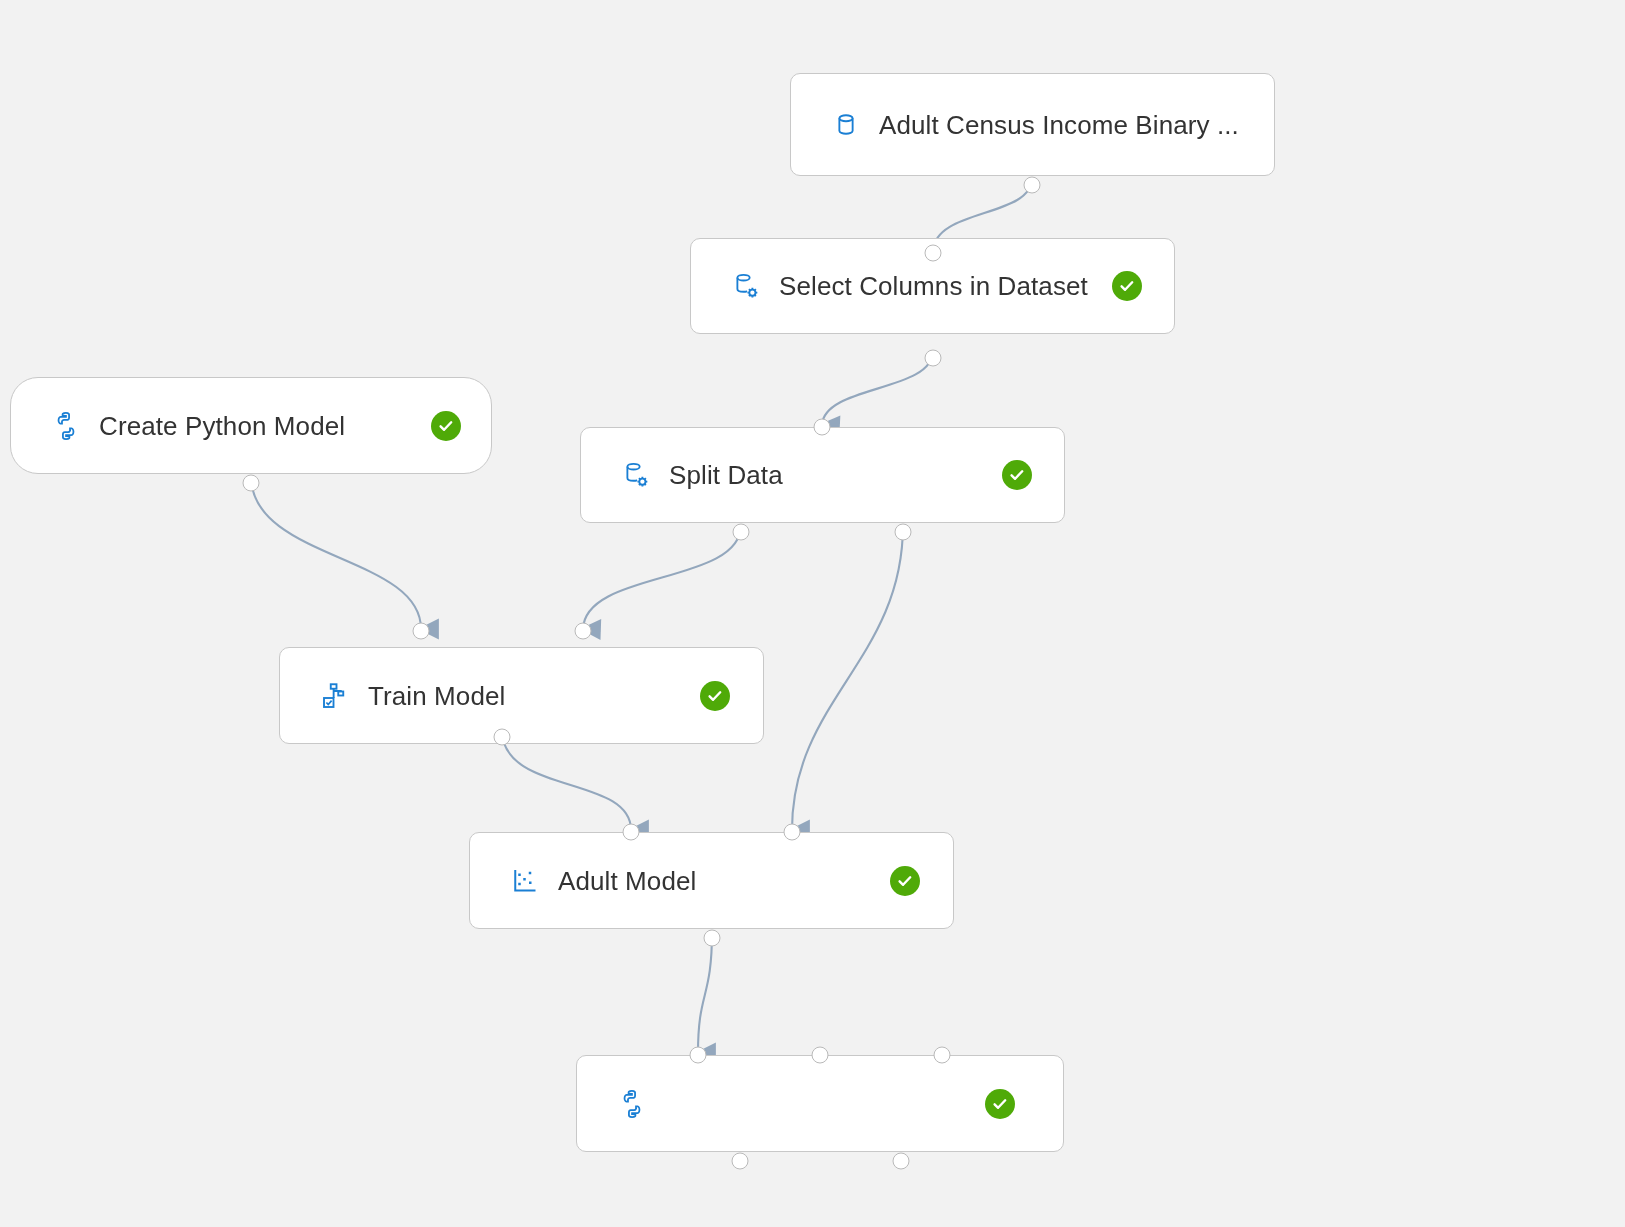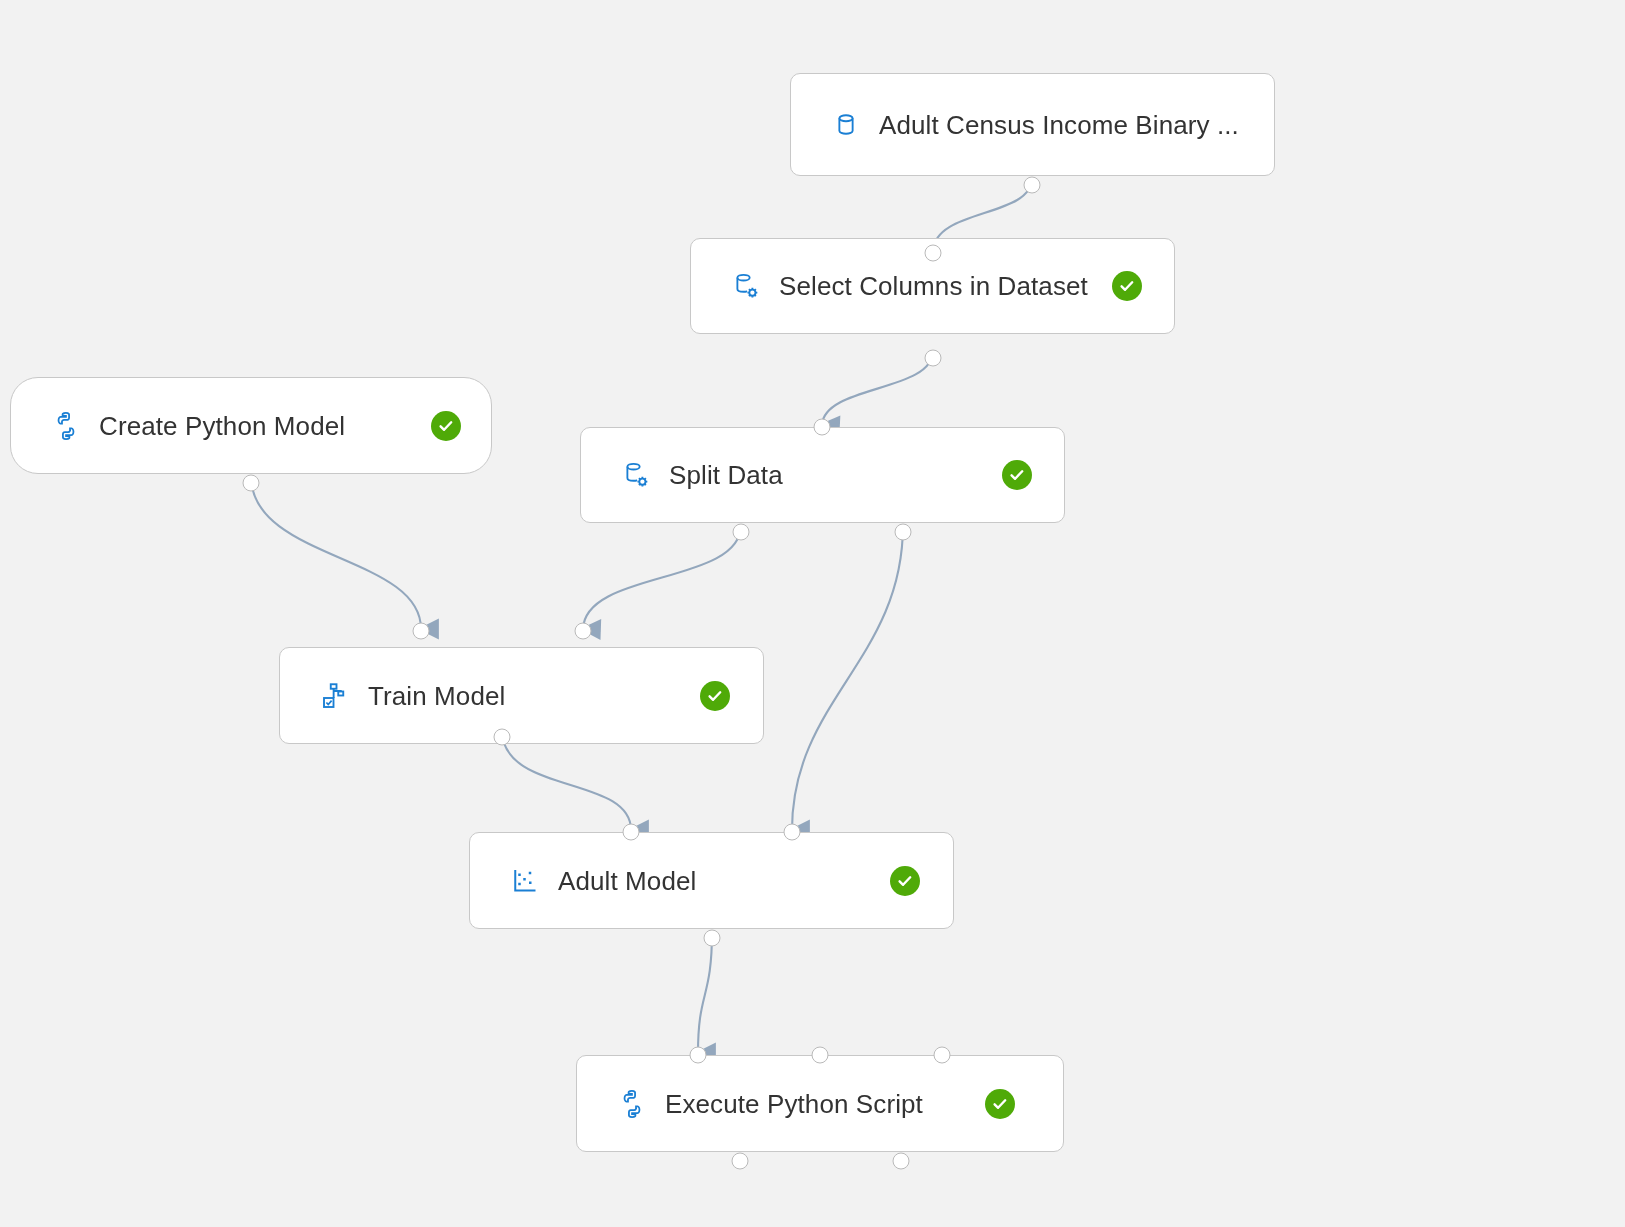--- a/index.html
+++ b/index.html
@@ -209,21 +209,20 @@
       </div>
       <div class="node" style="left: 576px; top: 1055px; width: 488px; height: 97px;">
         <span class="node-icon">
           <svg width="32" height="32" viewBox="0 0 24 24" fill="none" stroke="#1a7fd4" stroke-width="1.35">
             <path d="M11.9 2.2 c-2.6 0-2.45 1.13-2.45 1.13 l0 1.17 h2.5 v0.7 H8.1 S6.4 4.98 6.4 7.62 c0 2.64 1.48 2.55 1.48 2.55 h1.1 V8.9 s-0.06-1.48 1.44-1.48 h2.48 s1.4 0.02 1.4-1.36 V3.6 s0.21-1.4-2.4-1.4 z"></path>
             <circle cx="10.6" cy="4.2" r="0.62" fill="#1a7fd4" stroke="none"></circle>
             <path d="M12.1 21.8 c2.6 0 2.45-1.13 2.45-1.13 l0-1.17 h-2.5 v-0.7 h3.85 s1.7 0.22 1.7-2.42 c0-2.64-1.48-2.55-1.48-2.55 h-1.1 v1.27 s0.06 1.48-1.44 1.48 h-2.48 s-1.4-0.02-1.4 1.36 v2.46 s-0.21 1.4 2.4 1.4 z"></path>
             <circle cx="13.4" cy="19.8" r="0.62" fill="#1a7fd4" stroke="none"></circle>
           </svg>
         </span>
-        <span class="node-title">Execute Python Script</span>
         <span class="status-badge" style="background: rgb(79, 170, 8); right: 48px;">
           <span>
             <svg width="18" height="18" viewBox="0 0 18 18">
               <path d="M3.6 9.3 L7.1 12.8 L14.2 5.3" fill="none" stroke="#ffffff" stroke-width="2.4" stroke-linecap="round" stroke-linejoin="round"></path>
             </svg>
           </span>
         </span>
       </div>
     </div>
 

